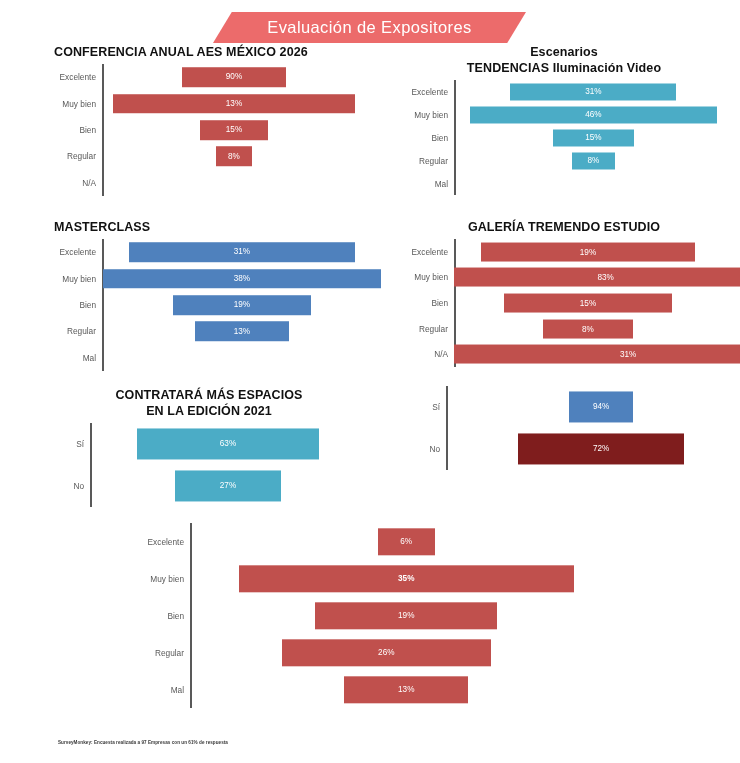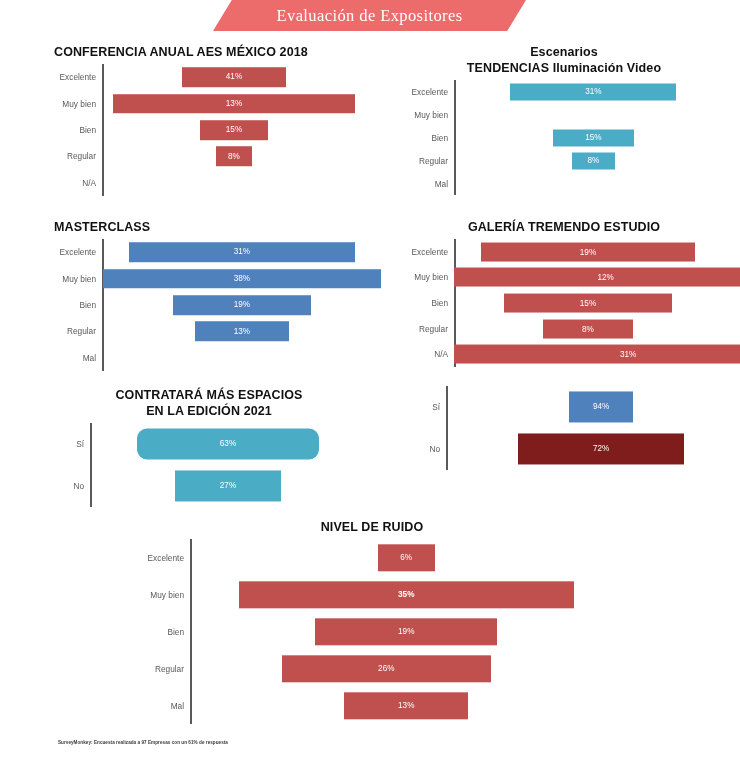--- a/index.html
+++ b/index.html
@@ -7,21 +7,21 @@
     width:740px;height:763px;
     background:#ffffff;
     font-family:"Liberation Sans", sans-serif;
     position:relative;
     overflow:hidden;
     -webkit-font-smoothing:antialiased;
   }
 
   
   .banner-wrap{
-    position:absolute;left:0;top:0;width:740px;height:36px;font-family:Liberation Serif, serif;
+    position:absolute;left:0;top:12px;width:740px;height:36px;
   }
   .banner{
     position:absolute;
     left:213px;top:0px;
     width:313px;height:31px;
     background:#EC6B6B;
     -webkit-clip-path:polygon(6% 0, 100% 0, 94% 100%, 0% 100%);
     clip-path:polygon(6% 0, 100% 0, 94% 100%, 0% 100%);
     display:flex;align-items:center;justify-content:center;
   }
@@ -103,28 +103,28 @@
 <body>
 
 <div class="banner-wrap">
   <div class="banner">
     <span class="banner-text">Evaluación de Expositores</span>
   </div>
 </div>
 
 <div class="chart" id="c0" style="left:44px; top:44px; width:330px; height:165px;">
   <div class="chart-title left-align">
-      <div>CONFERENCIA  ANUAL AES  MÉXICO 2018</div>
+      <div>CONFERENCIA  ANUAL AES  MÉXICO 2026</div>
     </div>
   <div class="plot" style="height:132px;">
       <div class="axis" style="left: 58px; background: rgb(89, 89, 89);"></div>
       <div class="row" style="position: absolute; left: 0px; right: 0px; top: 0px; height: 26.4px;">
         <div class="cat-label" style="width: 58px; top: 50%; transform: translateY(-50%); color: rgb(89, 89, 89);">Excelente</div>
         <div class="bar" style="background: rgb(192, 80, 77); width: 103.449px; height: 19.536px; left: 138.276px;">
-          <span class="bar-value">41%</span>
+          <span class="bar-value">90%</span>
         </div>
       </div>
       <div class="row" style="position: absolute; left: 0px; right: 0px; top: 26.4px; height: 26.4px;">
         <div class="cat-label" style="width: 58px; top: 50%; transform: translateY(-50%); color: rgb(89, 89, 89);">Muy bien</div>
         <div class="bar" style="background: rgb(192, 80, 77); width: 242.88px; height: 19.536px; left: 68.56px;">
           <span class="bar-value">13%</span>
         </div>
       </div>
       <div class="row" style="position: absolute; left: 0px; right: 0px; top: 52.8px; height: 26.4px;">
         <div class="cat-label" style="width: 58px; top: 50%; transform: translateY(-50%); color: rgb(89, 89, 89);">Bien</div>
@@ -152,20 +152,23 @@
   <div class="plot" style="height:115px;">
       <div class="axis" style="left: 58px; background: rgb(89, 89, 89);"></div>
       <div class="row" style="position: absolute; left: 0px; right: 0px; top: 0px; height: 23px;">
         <div class="cat-label" style="width: 58px; top: 50%; transform: translateY(-50%); color: rgb(89, 89, 89);">Excelente</div>
         <div class="bar" style="background: rgb(75, 172, 198); width: 166.16px; height: 17.02px; left: 114.28px;">
           <span class="bar-value">31%</span>
         </div>
       </div>
       <div class="row" style="position: absolute; left: 0px; right: 0px; top: 23px; height: 23px;">
         <div class="cat-label" style="width: 58px; top: 50%; transform: translateY(-50%); color: rgb(89, 89, 89);">Muy bien</div>
+        <div class="bar" style="background: rgb(75, 172, 198); width: 246.56px; height: 17.02px; left: 74.08px;">
+          <span class="bar-value">46%</span>
+        </div>
       </div>
       <div class="row" style="position: absolute; left: 0px; right: 0px; top: 46px; height: 23px;">
         <div class="cat-label" style="width: 58px; top: 50%; transform: translateY(-50%); color: rgb(89, 89, 89);">Bien</div>
         <div class="bar" style="background: rgb(75, 172, 198); width: 80.4px; height: 17.02px; left: 157.16px;">
           <span class="bar-value">15%</span>
         </div>
       </div>
       <div class="row" style="position: absolute; left: 0px; right: 0px; top: 69px; height: 23px;">
         <div class="cat-label" style="width: 58px; top: 50%; transform: translateY(-50%); color: rgb(89, 89, 89);">Regular</div>
         <div class="bar" style="background: rgb(75, 172, 198); width: 42.88px; height: 17.02px; left: 175.92px;">
@@ -222,21 +225,21 @@
       <div class="axis" style="left: 58px; background: rgb(89, 89, 89);"></div>
       <div class="row" style="position: absolute; left: 0px; right: 0px; top: 0px; height: 25.6px;">
         <div class="cat-label" style="width: 58px; top: 50%; transform: translateY(-50%); color: rgb(89, 89, 89);">Excelente</div>
         <div class="bar" style="background: rgb(192, 80, 77); width: 213.535px; height: 18.944px; left: 85.2323px;">
           <span class="bar-value">19%</span>
         </div>
       </div>
       <div class="row" style="position: absolute; left: 0px; right: 0px; top: 25.6px; height: 25.6px;">
         <div class="cat-label" style="width: 58px; top: 50%; transform: translateY(-50%); color: rgb(89, 89, 89);">Muy bien</div>
         <div class="bar" style="background: rgb(192, 80, 77); width: 303.445px; height: 18.944px; left: 58px;">
-          <span class="bar-value">12%</span>
+          <span class="bar-value">83%</span>
         </div>
       </div>
       <div class="row" style="position: absolute; left: 0px; right: 0px; top: 51.2px; height: 25.6px;">
         <div class="cat-label" style="width: 58px; top: 50%; transform: translateY(-50%); color: rgb(89, 89, 89);">Bien</div>
         <div class="bar" style="background: rgb(192, 80, 77); width: 168.581px; height: 18.944px; left: 107.71px;">
           <span class="bar-value">15%</span>
         </div>
       </div>
       <div class="row" style="position: absolute; left: 0px; right: 0px; top: 76.8px; height: 25.6px;">
         <div class="cat-label" style="width: 58px; top: 50%; transform: translateY(-50%); color: rgb(89, 89, 89);">Regular</div>
@@ -255,21 +258,21 @@
 
 <div class="chart" id="c4" style="left:44px; top:387px; width:330px; height:125px;">
   <div class="chart-title">
       <div>CONTRATARÁ MÁS ESPACIOS</div>
       <div>EN LA EDICIÓN 2021</div>
     </div>
   <div class="plot" style="height:84px;">
       <div class="axis" style="left: 46px; background: rgb(89, 89, 89);"></div>
       <div class="row" style="position: absolute; left: 0px; right: 0px; top: 0px; height: 42px;">
         <div class="cat-label" style="width: 46px; top: 50%; transform: translateY(-50%); color: rgb(89, 89, 89);">Sí</div>
-        <div class="bar" style="background: rgb(75, 172, 198); width: 182.16px; height: 31.08px; left: 92.92px; border-radius: 10px;">
+        <div class="bar" style="background: rgb(75, 172, 198); width: 182.16px; height: 31.08px; left: 92.92px;">
           <span class="bar-value">63%</span>
         </div>
       </div>
       <div class="row" style="position: absolute; left: 0px; right: 0px; top: 42px; height: 42px;">
         <div class="cat-label" style="width: 46px; top: 50%; transform: translateY(-50%); color: rgb(89, 89, 89);">No</div>
         <div class="bar" style="background: rgb(75, 172, 198); width: 106.983px; height: 31.08px; left: 130.509px;">
           <span class="bar-value">27%</span>
         </div>
       </div>
     </div>
@@ -287,23 +290,20 @@
       <div class="row" style="position: absolute; left: 0px; right: 0px; top: 42px; height: 42px;">
         <div class="cat-label" style="width: 54px; top: 50%; transform: translateY(-50%); color: rgb(89, 89, 89);">No</div>
         <div class="bar" style="background: #7f1d1d; width: 166.38px; height: 31.08px; left: 125.91px;">
           <span class="bar-value">72%</span>
         </div>
       </div>
     </div>
 </div>
 
 <div class="chart" id="c6" style="left:122px; top:519px; width:500px; height:212px;">
-  <div class="chart-title">
-      <div>NIVEL DE RUIDO</div>
-    </div>
   <div class="plot" style="height:185px;">
       <div class="axis" style="left: 68px; background: rgb(89, 89, 89);"></div>
       <div class="row" style="position: absolute; left: 0px; right: 0px; top: 0px; height: 37px;">
         <div class="cat-label" style="width: 68px; top: 50%; transform: translateY(-50%); color: rgb(89, 89, 89);">Excelente</div>
         <div class="bar" style="background: rgb(192, 80, 77); width: 57.4217px; height: 27.38px; left: 255.529px;">
           <span class="bar-value">6%</span>
         </div>
       </div>
       <div class="row" style="position: absolute; left: 0px; right: 0px; top: 37px; height: 37px;">
         <div class="cat-label" style="width: 68px; top: 50%; transform: translateY(-50%); color: rgb(89, 89, 89);">Muy bien</div>

